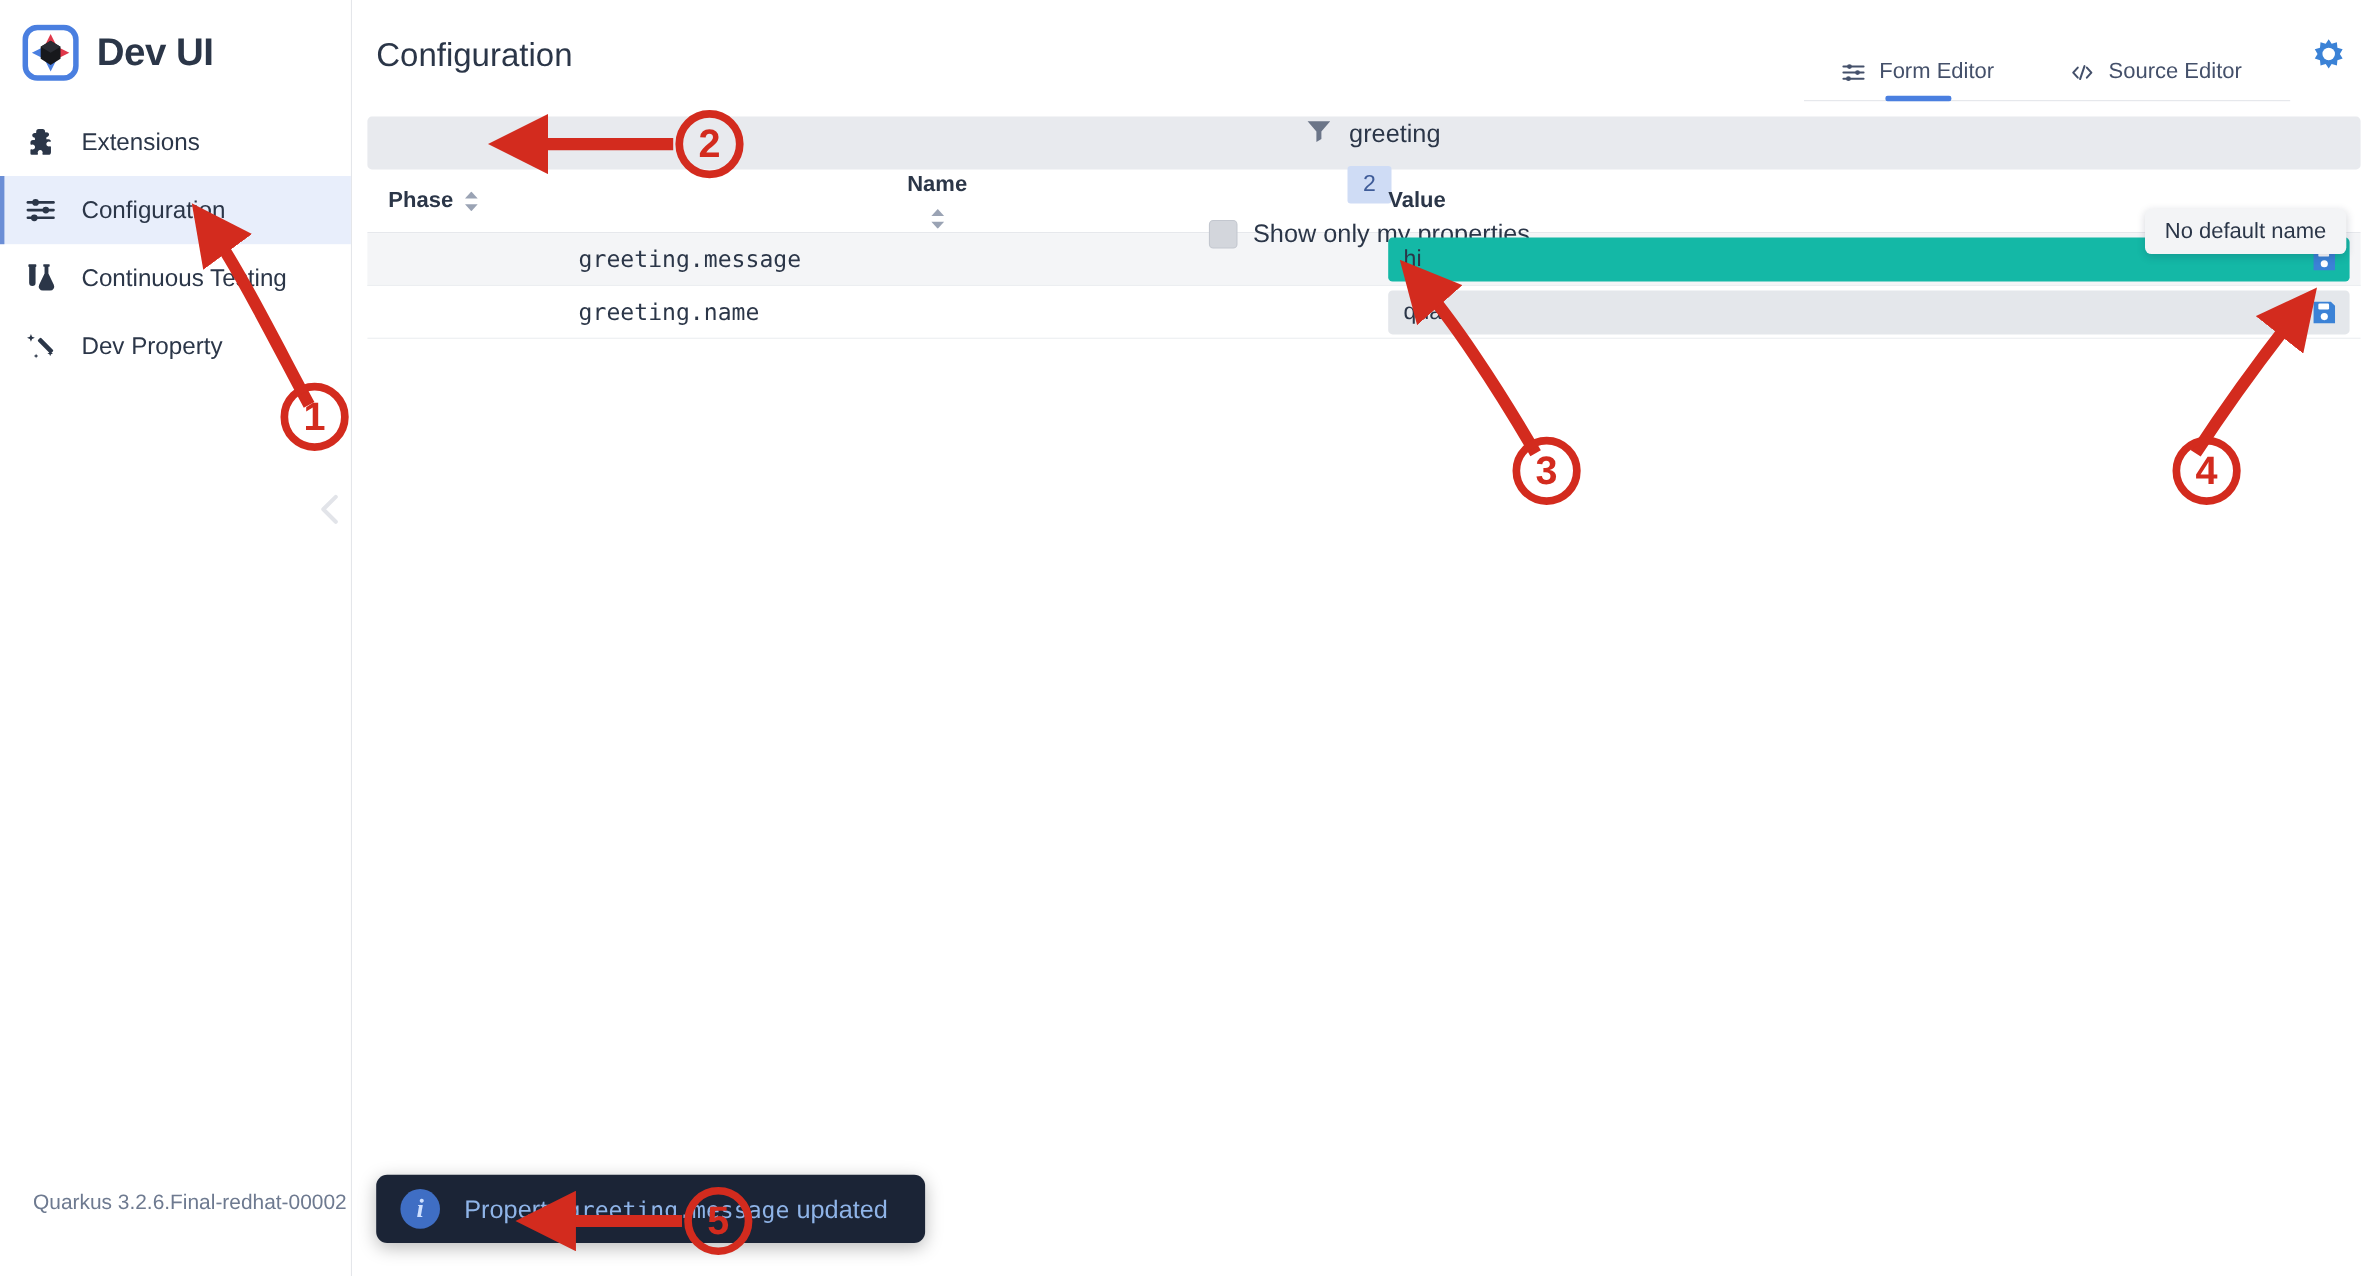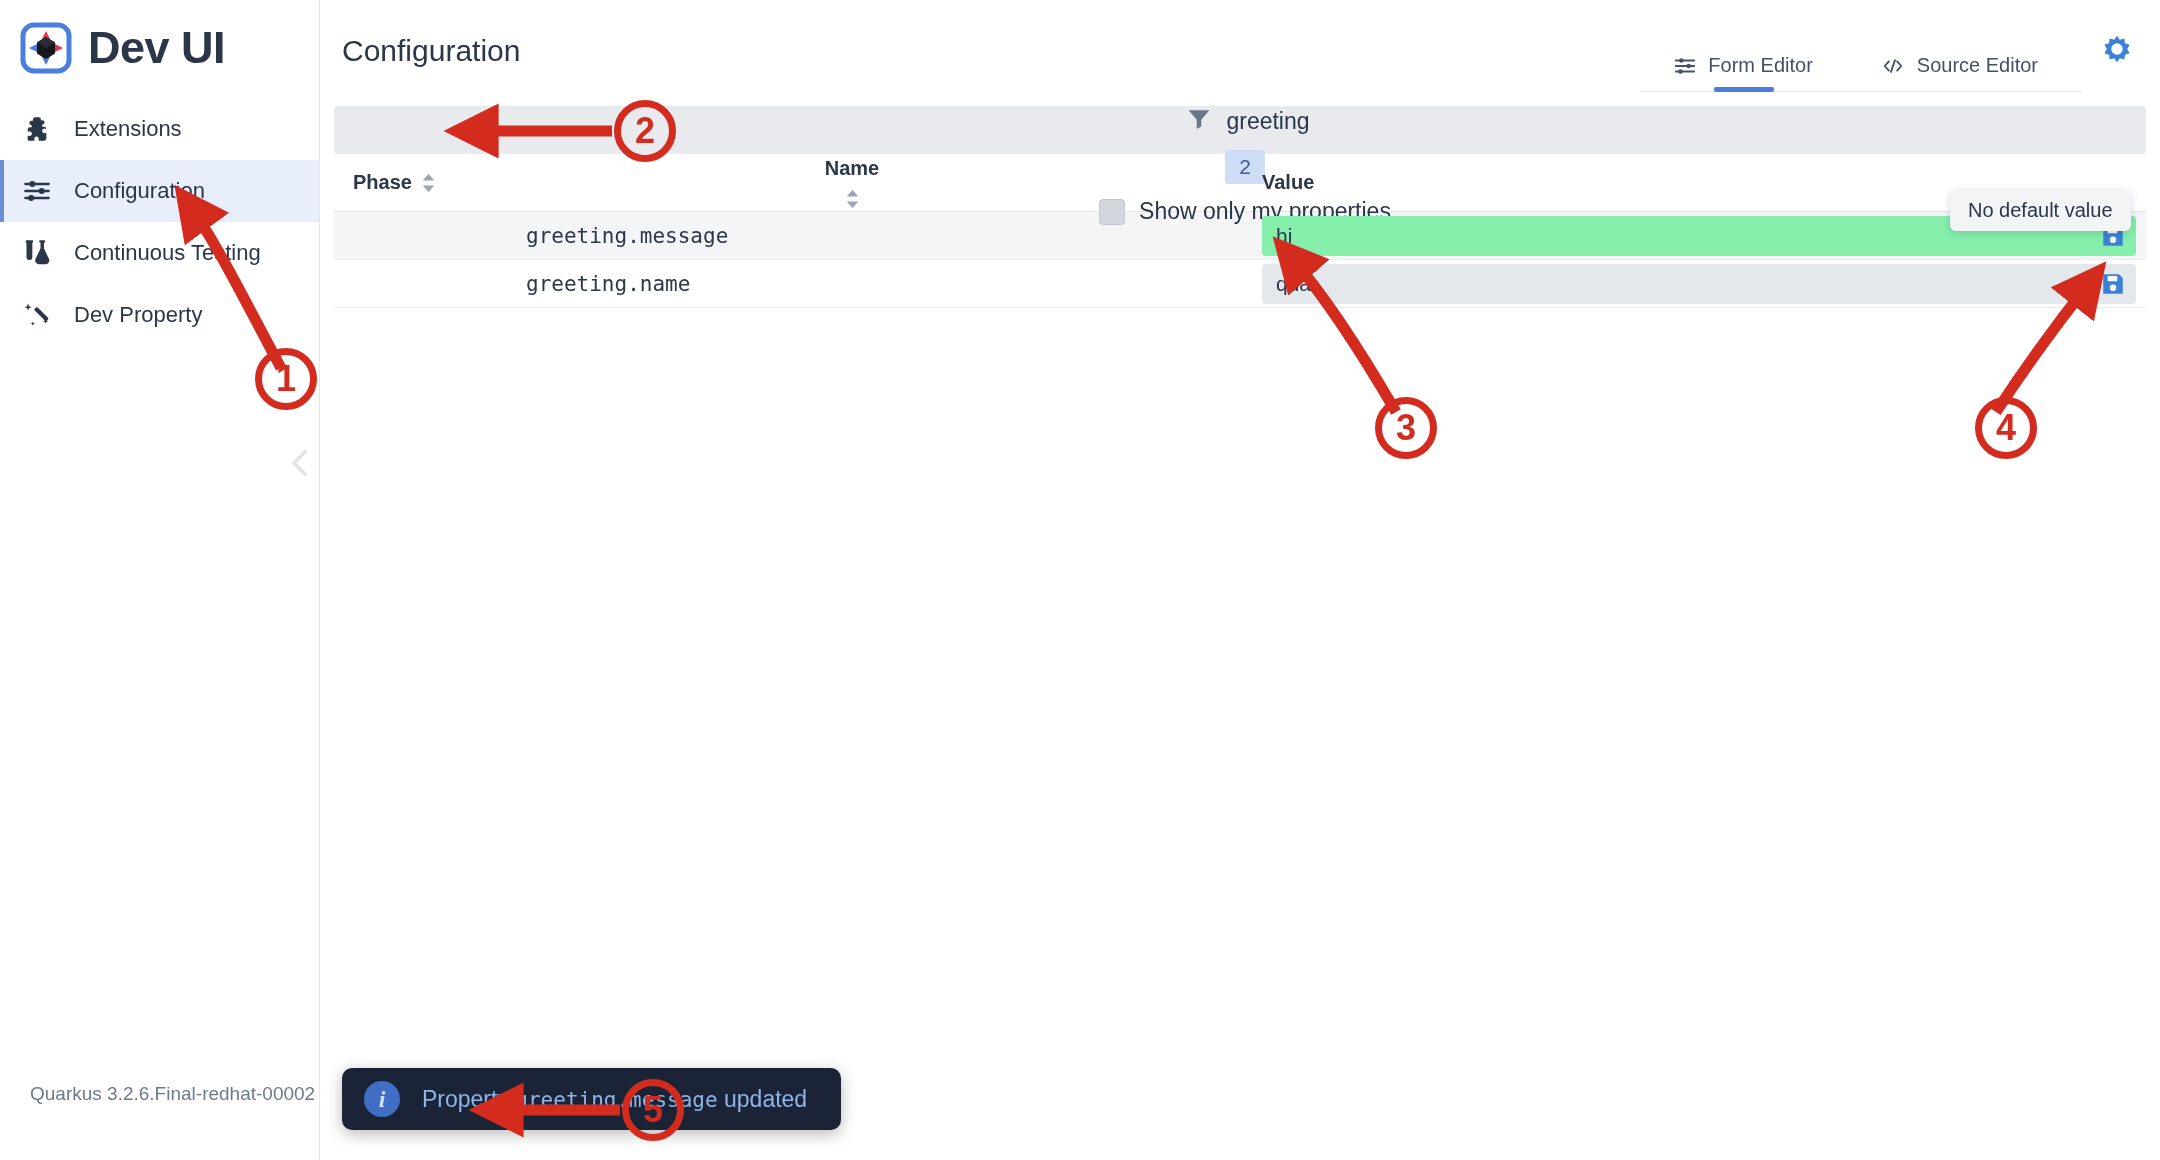--- a/index.html
+++ b/index.html
@@ -19,21 +19,21 @@
     position: relative;
     flex: 0 0 320px;
   }
   .brand {
     display: flex; align-items: center;
     gap: 16px;
     padding: 22px 0 18px 20px;
   }
   .brand-logo { width: 52px; height: 52px; flex: 0 0 52px; }
   .brand-title {
-    font-size: 45px; font-weight: 700; color: #2b3648;
+    font-size: 35px; font-weight: 700; color: #2b3648;
     letter-spacing: -0.5px;
   }
   .nav { margin-top: 6px; }
   .nav-item {
     display: flex; align-items: center;
     gap: 22px;
     height: 62px;
     padding-left: 22px;
     cursor: pointer;
     position: relative;
@@ -147,21 +147,21 @@
   .td-value { flex: 1; display: flex; align-items: center; padding-right: 10px; }
   .value-input {
     flex: 1; height: 40px;
     background: #e4e7eb;
     border: none; border-radius: 4px;
     display: flex; align-items: center;
     padding: 0 10px 0 14px;
     font-size: 21px; color: #2b3648;
     justify-content: space-between;
   }
-  .trow.hovered .value-input { background: #86efac; }
+  .trow.hovered .value-input { background: #14b8a6; }
   .save-ico { cursor: pointer; display: flex; align-items: center; }
 
   .tooltip {
     position: absolute;
     left: 1630px; top: 190px;
     background: #f3f4f6;
     border-radius: 6px;
     padding: 9px 18px;
     font-size: 20px; color: #2b3648;
     box-shadow: 0 2px 8px rgba(20,30,60,.18);
@@ -407,21 +407,21 @@
                 <path d="M3 3h14.5L21 6.5V21H3V3z"></path>
                 <rect x="7" y="4.5" width="9" height="5" rx="1" fill="#ffffff"></rect>
                 <circle cx="12" cy="15.5" r="3" fill="#ffffff"></circle>
               </svg>
             </span>
           </div>
         </div>
       </div>
     </div>
 
-    <div class="tooltip">No default value</div>
+    <div class="tooltip">No default name</div>
 
     <div class="toast">
       <span class="toast-ico">i</span>
       <span class="toast-msg"><span>Property </span><span class="mono">greeting.message</span><span> updated</span></span>
     </div>
 
   </section>
 
   <div class="anno-layer">
     <svg width="2160" height="1160" style="position:absolute;inset:0;">

